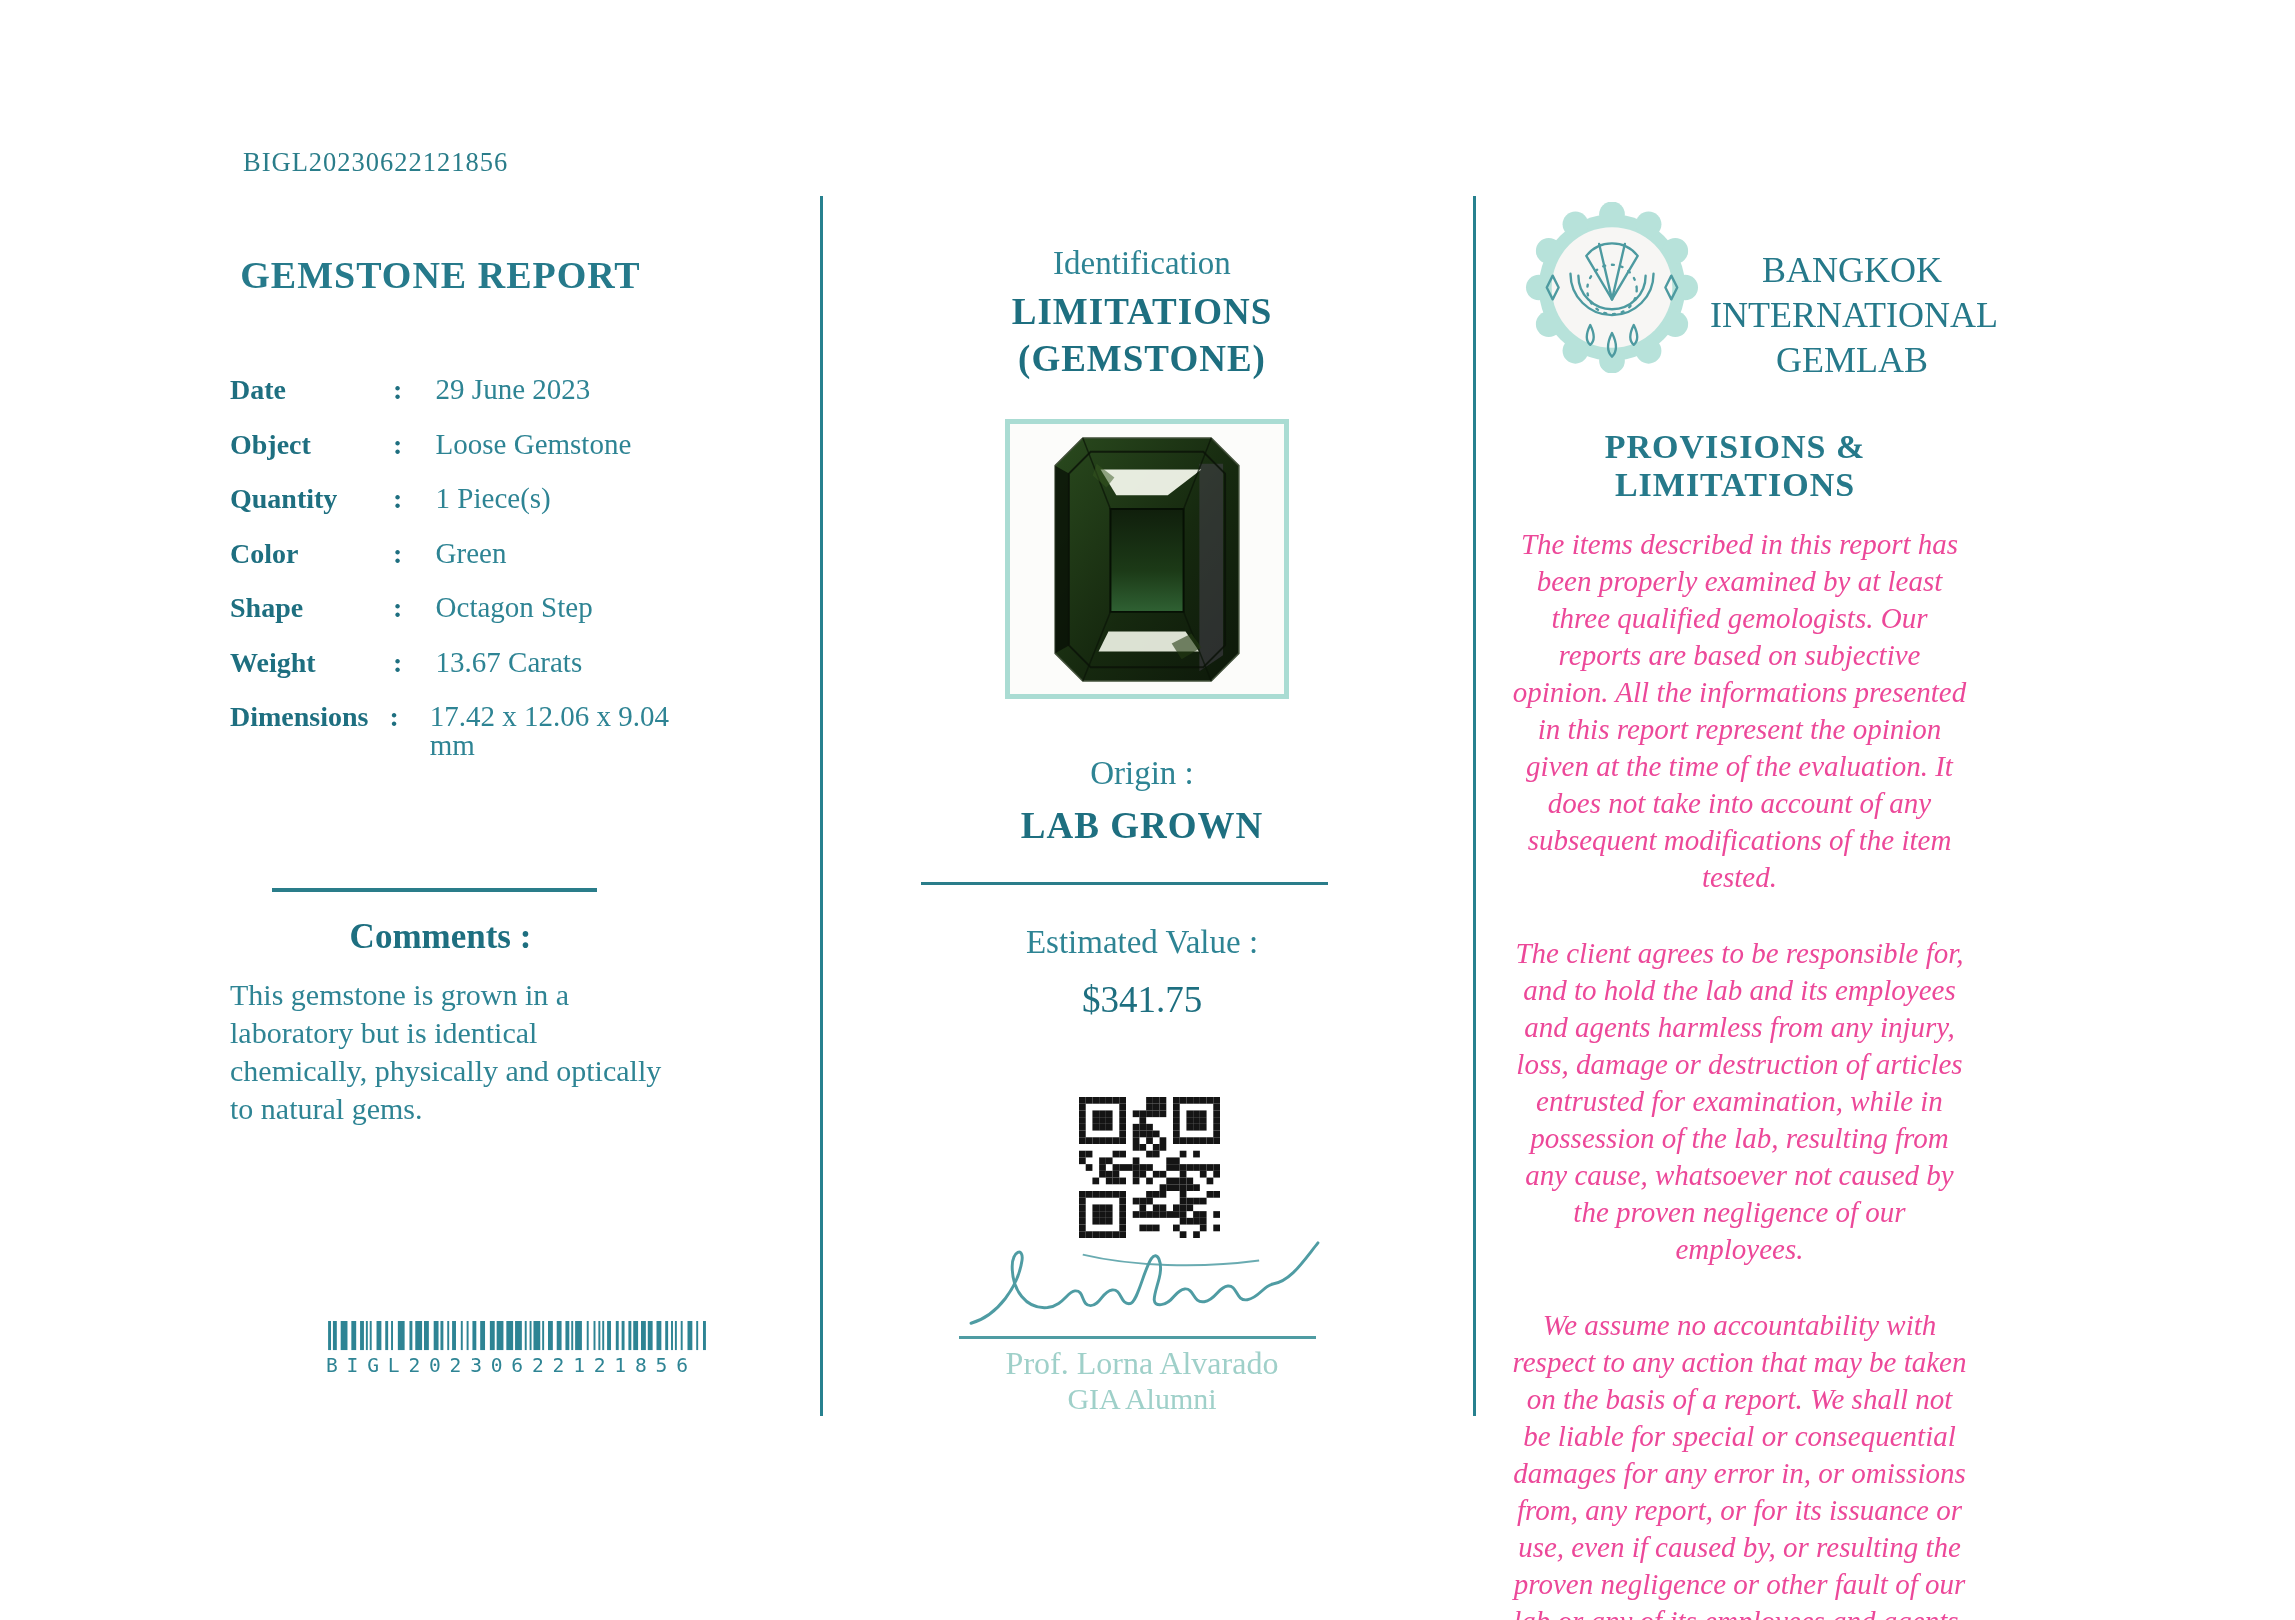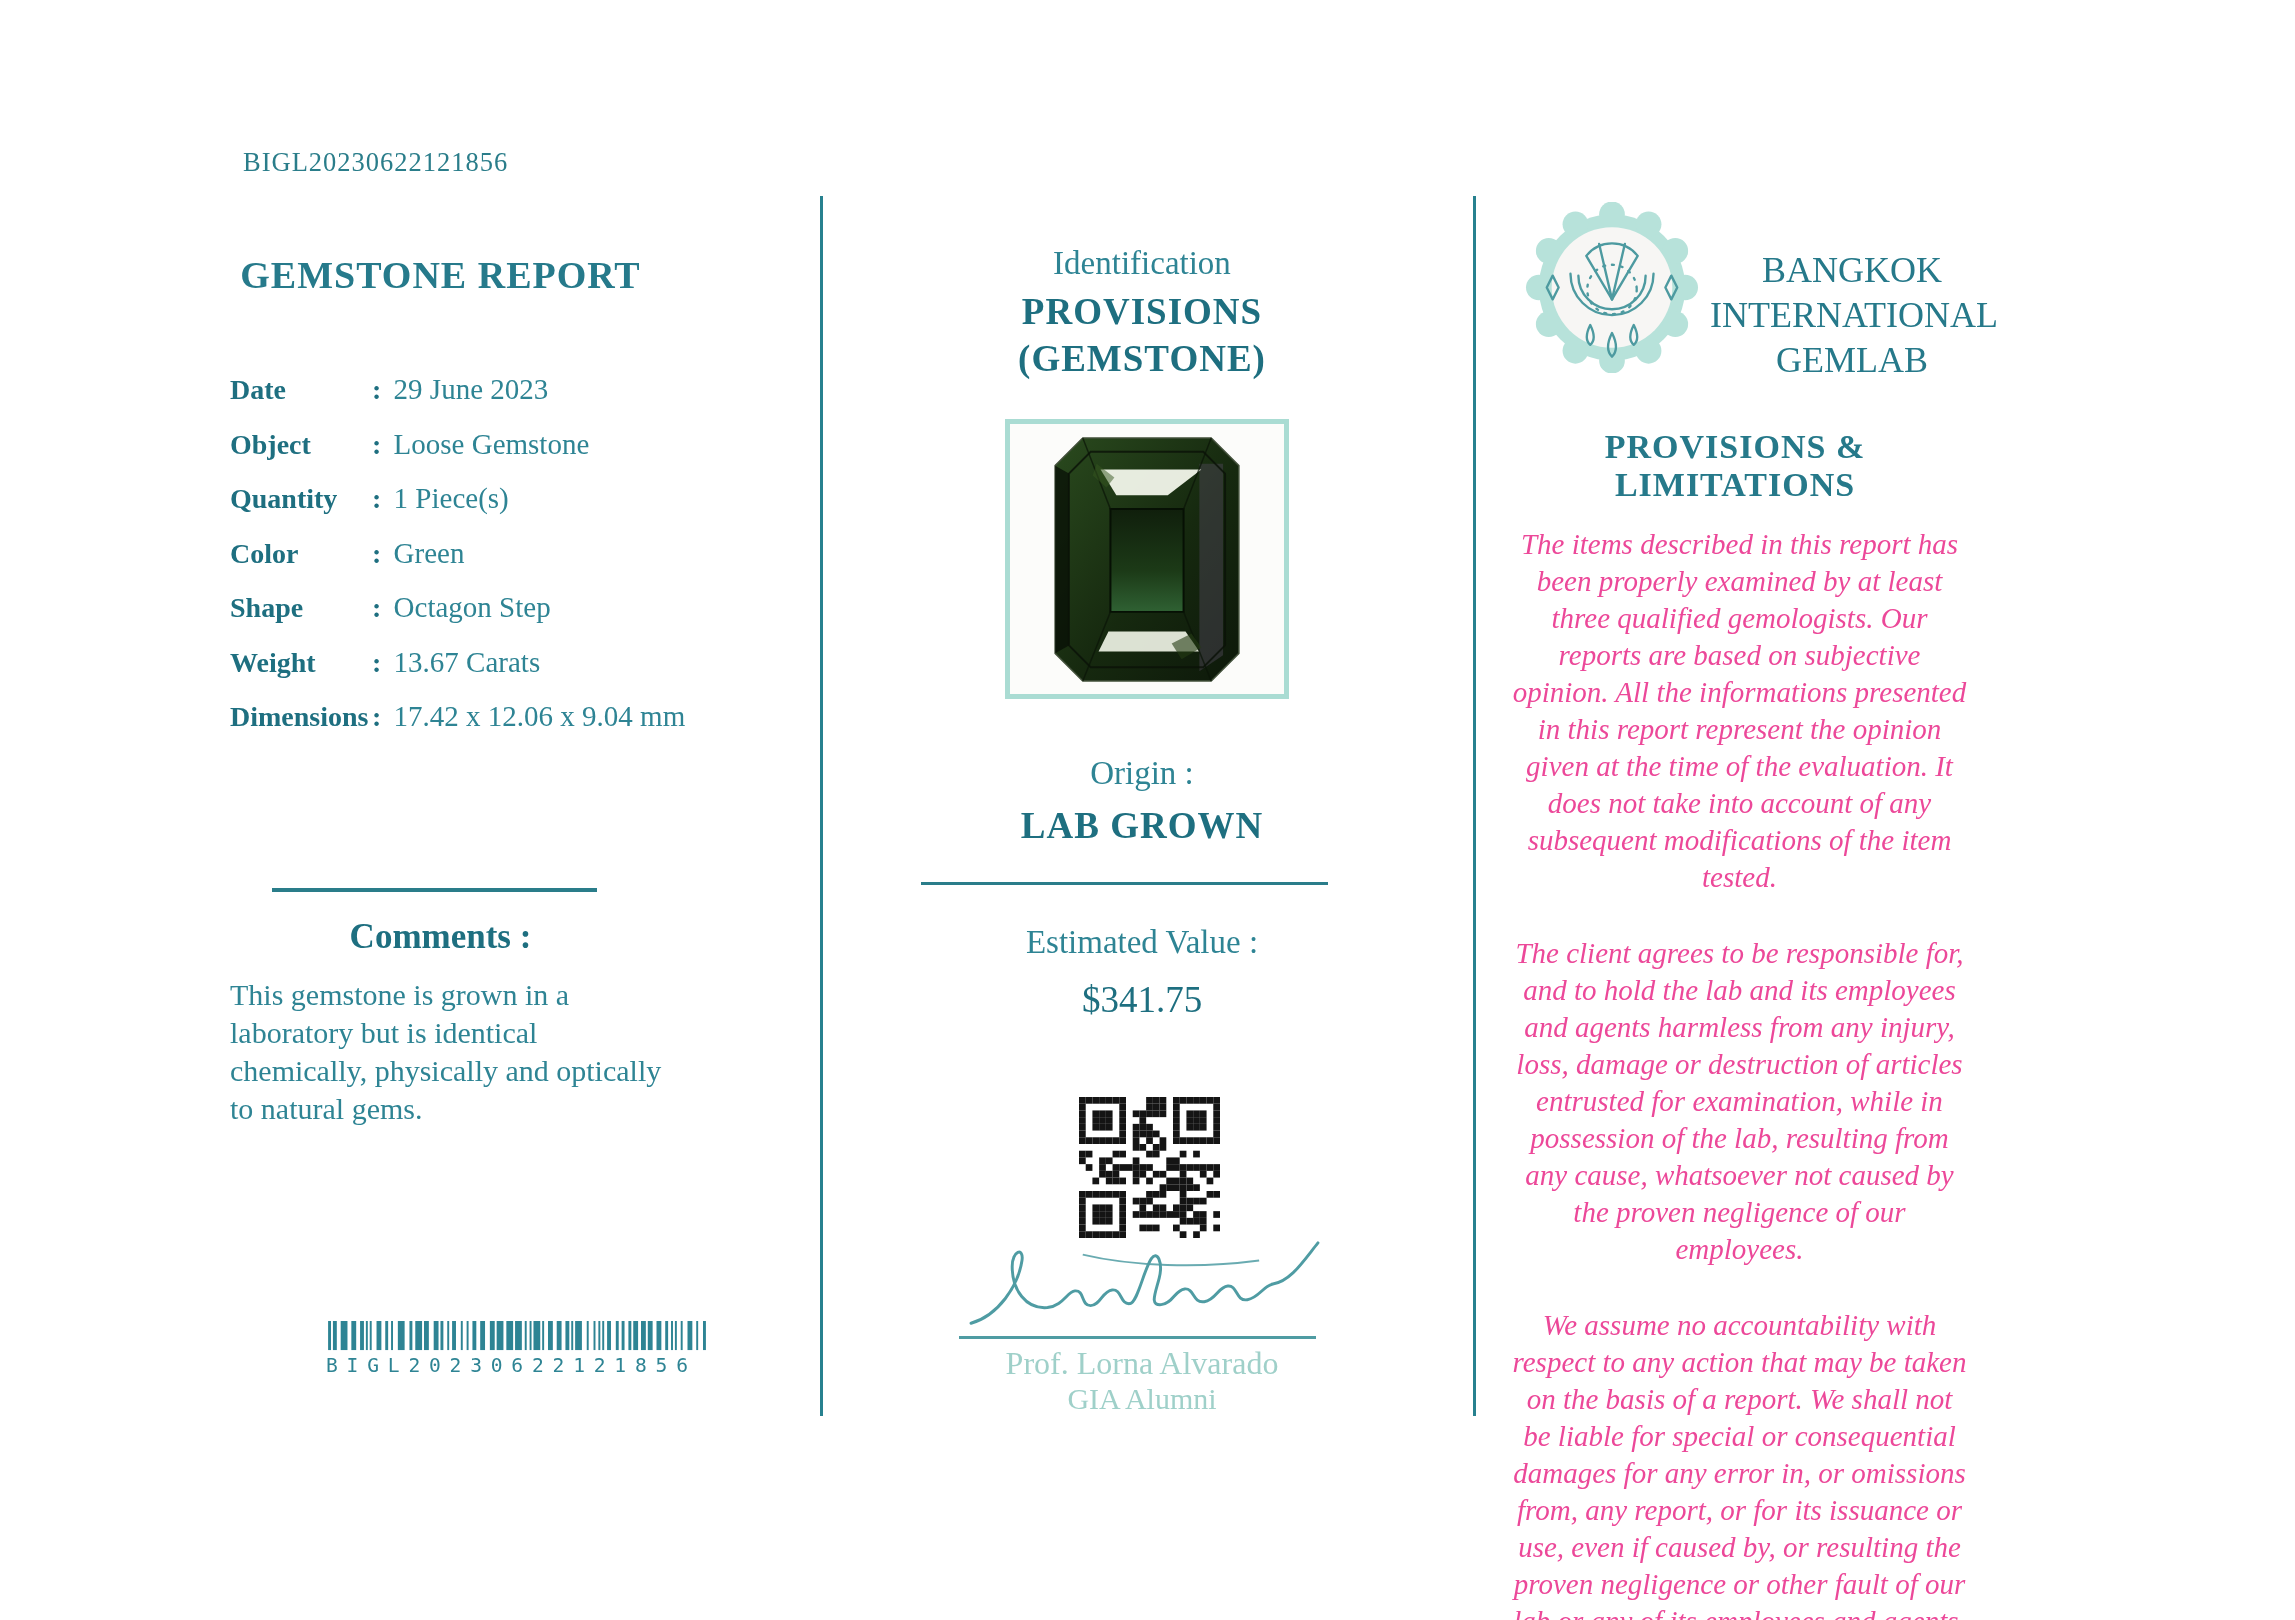--- a/index.html
+++ b/index.html
@@ -13,21 +13,21 @@
   
   .vline { position:absolute; top:196px; width:2.9px; height:1220px; background:#27818f; }
   .vline-1 { left:820px; }
   .vline-2 { left:1473px; }
 
   
   .report-number { left:243px; top:147px; font-size:26.5px; letter-spacing:1px; color:#2a7d8a; }
   .report-title  { left:230px; top:253px; width:421px; text-align:center;
                    font-size:38px; font-weight:bold; letter-spacing:1px; color:#267a8b; }
   .fields { left:230px; top:375px; width:461px; }
-  .field-row { display:flex; align-items:baseline; line-height:29px; margin-bottom:25.5px; }
+  .field-row { display:flex; align-items:baseline; line-height:29px; margin-bottom:25.5px;gap:21px; }
   .f-label { width:142px; font-weight:bold; font-size:28px; color:#1e6f80; }
   .f-colon { width:21.6px; font-weight:bold; font-size:28px; color:#1e6f80; }
   .f-value { font-size:29px; color:#2e8494; }
 
   .comments-rule { left:272px; top:888px; width:325px; height:3.9px; background:#2a7d8a; }
   .comments-heading { left:230px; top:917px; width:421px; text-align:center;
                       font-size:35px; font-weight:bold; color:#1e6f80; }
   .comments-text { left:230px; top:976px; width:436px; font-size:30px; line-height:38px; color:#2e8494; }
 
   .barcode { left:326px; top:1321px; width:392px; }
@@ -174,21 +174,21 @@
             <rect x="371" y="0" width="5" height="30" fill="#2e8494"></rect>
             <rect x="380" y="0" width="2" height="30" fill="#2e8494"></rect>
             <rect x="387" y="0" width="3" height="30" fill="#2e8494"></rect>
           </svg></div>
       <div class="barcode-text">BIGL20230622121856</div>
     </div>
   </section>
 
   <section>
     <div class="abs mid ident-label">Identification</div>
-    <div class="abs mid species">PROVISIONS</div>
+    <div class="abs mid species">LIMITATIONS</div>
     <div class="abs mid variety">(GEMSTONE)</div>
 
     <div class="abs gem-frame">
       <svg width="188" height="247" viewBox="0 0 190 250" xmlns="http://www.w3.org/2000/svg">
         <defs>
           <linearGradient id="gbase" x1="0" y1="0" x2="1" y2="1">
             <stop offset="0" stop-color="#2a4a1e"></stop>
               <stop offset="0.55" stop-color="#16290f"></stop>
               <stop offset="1" stop-color="#0d180a"></stop>
           </linearGradient>

